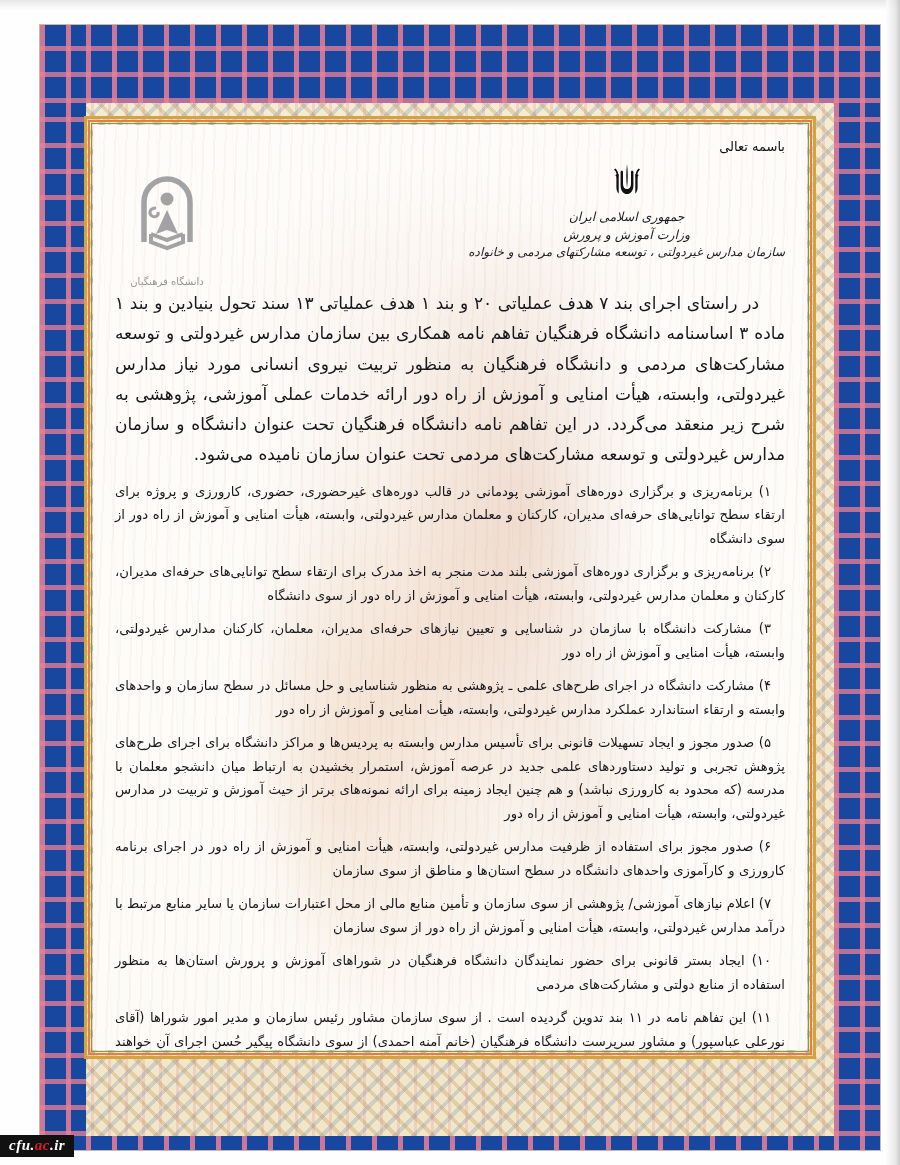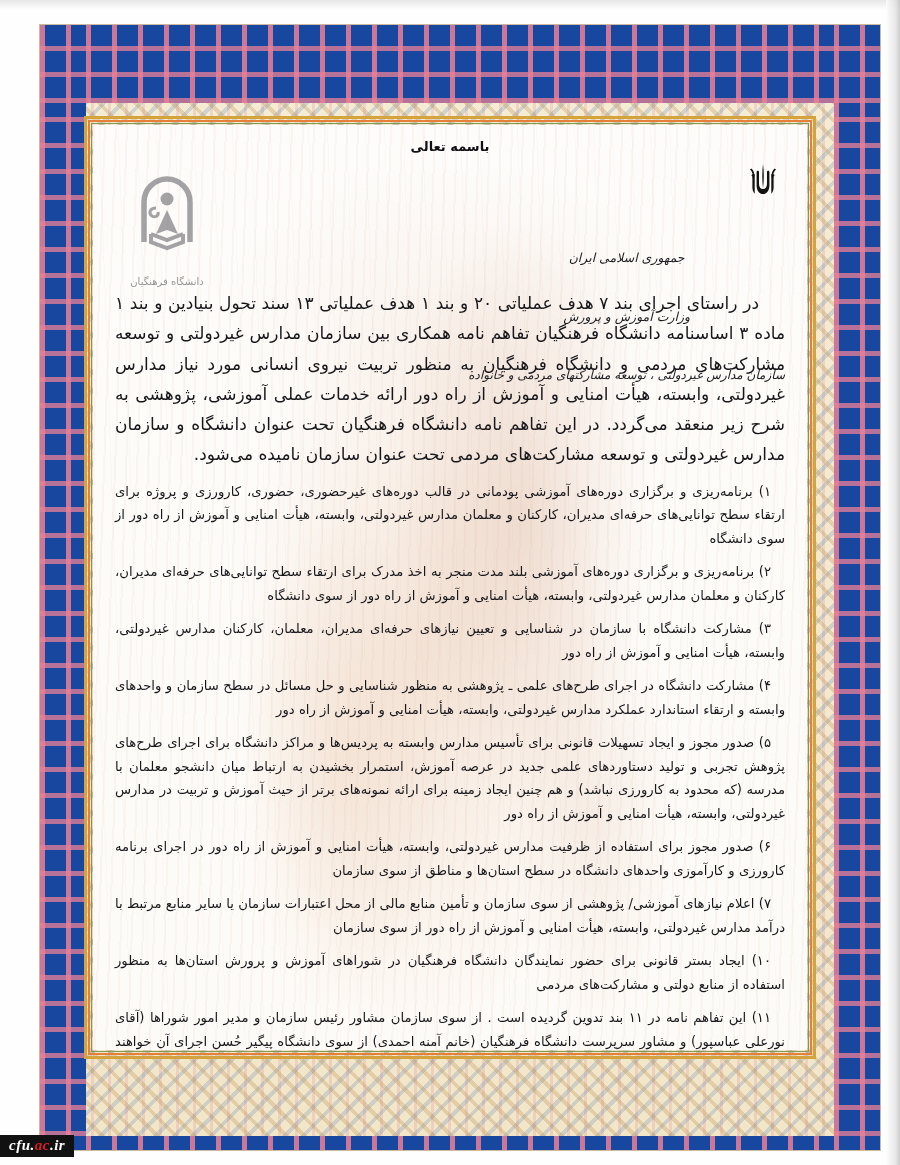--- a/index.html
+++ b/index.html
@@ -111,32 +111,32 @@
         rgba(255,255,255,0) 1px 19px);
   }
 
   
   #content{
     position:absolute;inset:0;padding:6px 22px 0 22px;box-sizing:border-box;
     direction:rtl;color:#18181c;
   }
 
   .basmale{
-    text-align:center;font-size:13px;font-weight:bold;
+    text-align:right;font-size:13px;font-weight:normal;
     letter-spacing:.3px;margin-top:8px;color:#101014;
   }
 
   
   .header-row{
     display:flex;justify-content:space-between;align-items:flex-start;
     margin-top:6px;height:128px;
   }
   .ministry{
     text-align:center;padding-left:6px;
-    display:flex;flex-direction:column;gap:41px;
+    display:flex;flex-direction:column;align-items:center;
   }
   .emblem{width:44px;height:46px;display:block;}
   .ministry-line{
     font-size:12.5px;color:#1d1d22;margin-top:3px;
     font-style:italic;white-space:nowrap;
   }
   .ministry-line.l1{letter-spacing:.6px;}
   .ministry-line.l2{letter-spacing:.6px;}
   .ministry-line.l3{letter-spacing:.4px;font-size:12px;}
 

